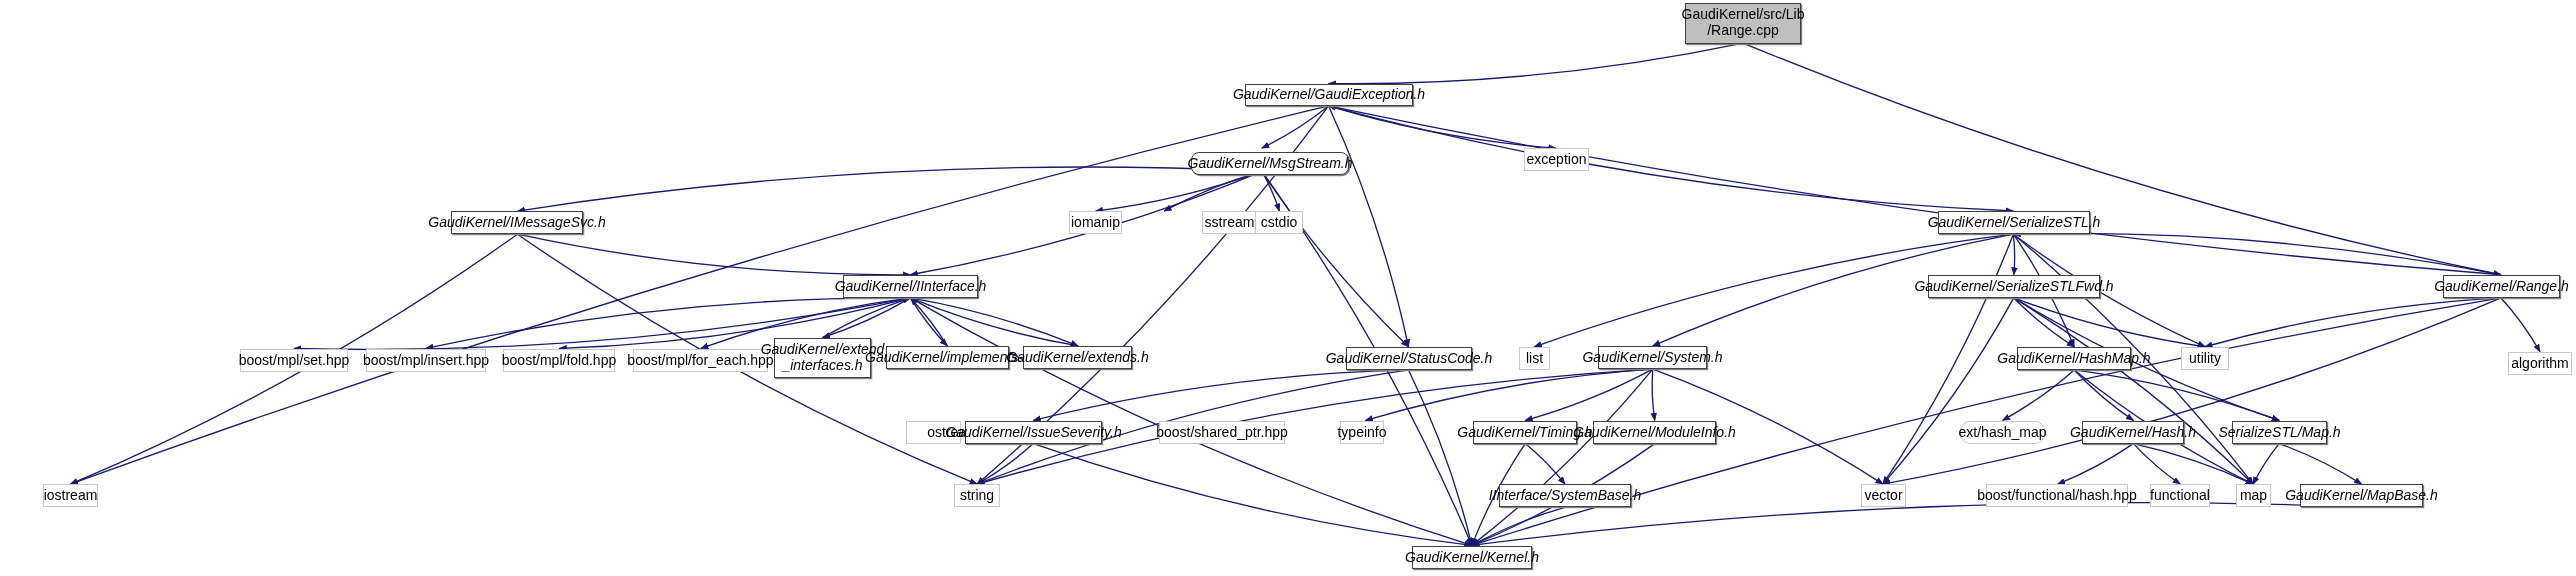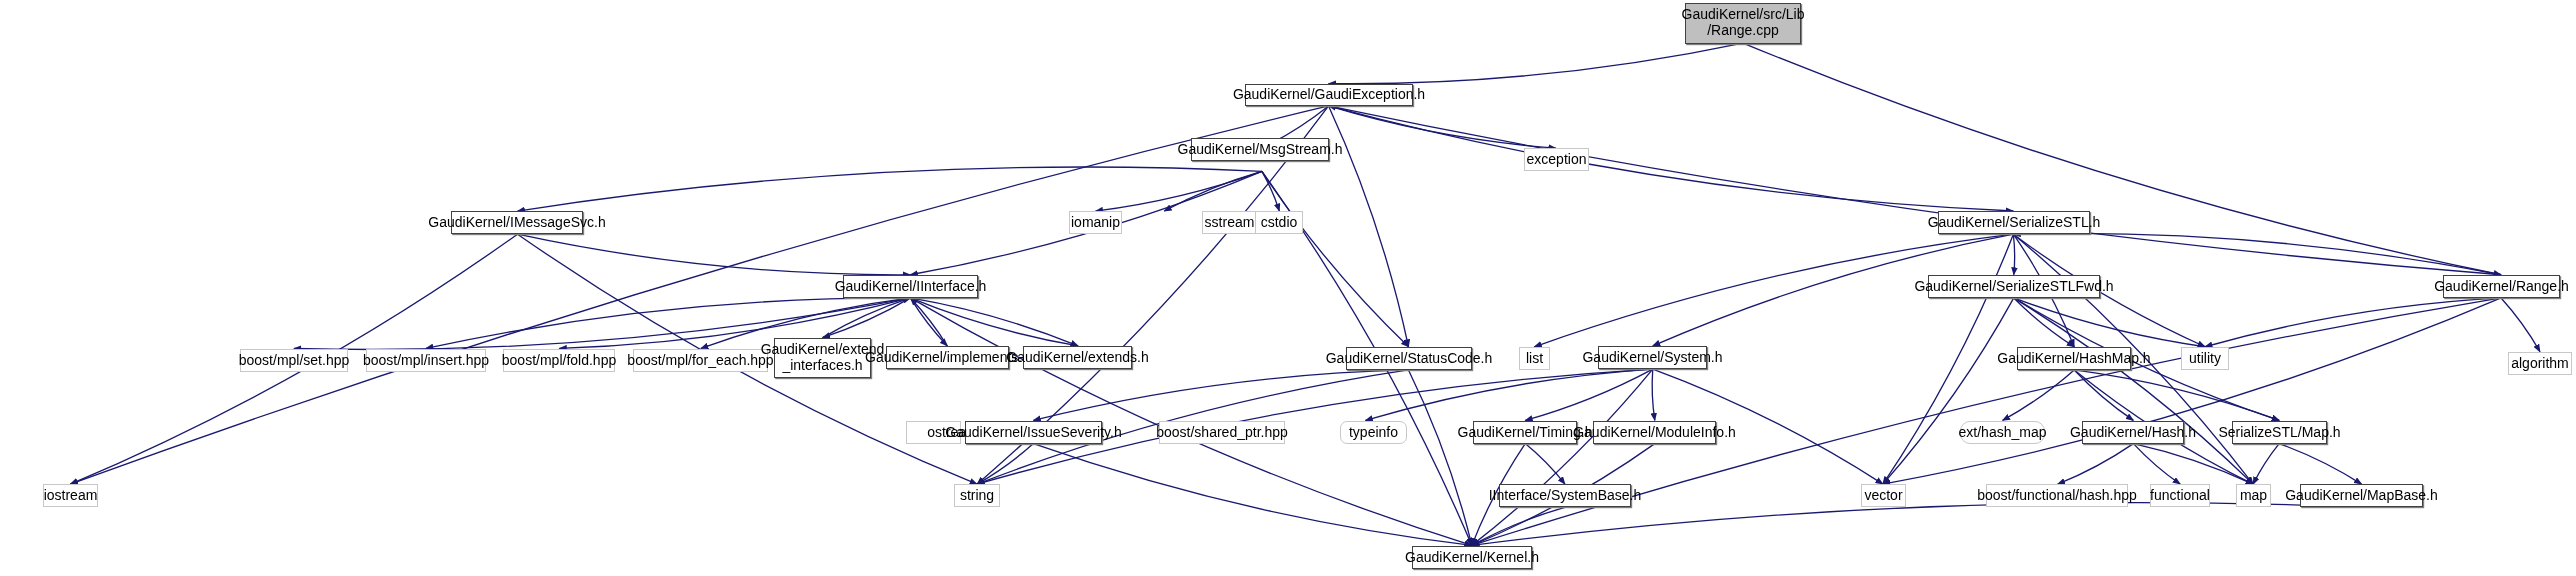--- a/index.html
+++ b/index.html
@@ -3,21 +3,21 @@
 <meta charset="utf-8">
 <style>
   html,body{margin:0;padding:0;background:#ffffff;}
   #canvas{position:relative;width:2576px;height:576px;background:#fff;
     font-family:"Liberation Sans","DejaVu Sans",sans-serif;overflow:hidden;}
   svg.edges{position:absolute;left:0;top:0;width:2576px;height:576px;pointer-events:none;}
   .node{position:absolute;box-sizing:border-box;display:flex;align-items:center;
     justify-content:center;text-align:center;background:#ffffff;color:#000000;
     font-size:14px;line-height:1.12;white-space:pre-line;}
   .node.lite{border:0.8px solid #c8c8c8;}
-  .node.strong{border:0.8px solid #404040;box-shadow:1.2px 1.2px 0 0 #808080;}
+  .node.strong{border:0.8px solid #404040;box-shadow:1.2px 1.2px 0 0 #808080;font-style:italic;}
   .node.root{background:#bfbfbf;border:0.8px solid #404040;box-shadow:1.2px 1.2px 0 0 #808080;}
 </style>
 </head>
 <body>
 
 <div id="canvas">
   <svg class="edges" id="edge-layer" viewBox="0 0 3111 696" preserveAspectRatio="none">
     <defs>
       <marker id="ah" markerWidth="10" markerHeight="8" refX="9" refY="4" orient="auto" markerUnits="userSpaceOnUse">
         <path d="M0,0 L10,4 L0,8 Z" fill="#191970"></path>
@@ -95,21 +95,21 @@
         <path d="M3020.5,360 Q2659.6,513.6 2274,585" marker-end="url(#ah)"></path>
         <path d="M3020.5,360 Q2388.2,464.8 1777.5,659" marker-end="url(#ah)"></path>
         <path d="M3020.5,332 Q2305.9,275.5 1604.5,128" marker-end="url(#ah)"></path>
         <path d="M3020.5,332 Q2728.7,275.1 2431.5,283" marker-end="url(#ah)"></path>
       </g>
   </svg>
   <div id="node-layer">
       <div class="node root" style="left: 1685px; top: 2.5px; width: 116px; height: 41px;">GaudiKernel/src/Lib
 /Range.cpp</div>
       <div class="node strong" style="left: 1245px; top: 84px; width: 168px; height: 22.4px;">GaudiKernel/GaudiException.h</div>
-      <div class="node strong" style="left: 1191px; top: 138px; width: 138px; height: 23px;">GaudiKernel/MsgStream.h</div>
+      <div class="node strong" style="left: 1191px; top: 152px; width: 158px; height: 23px; border-radius: 8px;">GaudiKernel/MsgStream.h</div>
       <div class="node lite" style="left: 1524px; top: 148px; width: 65px; height: 23px;">exception</div>
       <div class="node strong" style="left: 451px; top: 211px; width: 132px; height: 23px;">GaudiKernel/IMessageSvc.h</div>
       <div class="node lite" style="left: 1069px; top: 211px; width: 53px; height: 23px;">iomanip</div>
       <div class="node lite" style="left: 1202px; top: 211px; width: 55px; height: 23px;">sstream</div>
       <div class="node lite" style="left: 1255px; top: 211px; width: 48px; height: 23px;">cstdio</div>
       <div class="node strong" style="left: 1938px; top: 211px; width: 152px; height: 23px; text-align: right;">GaudiKernel/SerializeSTL.h</div>
       <div class="node strong" style="left: 843px; top: 275px; width: 135px; height: 23px;">GaudiKernel/IInterface.h</div>
       <div class="node strong" style="left: 1928px; top: 275px; width: 172px; height: 23px;">GaudiKernel/SerializeSTLFwd.h</div>
       <div class="node strong" style="left: 2443px; top: 275px; width: 117px; height: 23px;">GaudiKernel/Range.h</div>
       <div class="node lite" style="left: 240px; top: 349px; width: 108px; height: 23px;">boost/mpl/set.hpp</div>
@@ -122,21 +122,21 @@
       <div class="node strong" style="left: 1023px; top: 346px; width: 109px; height: 23px;">GaudiKernel/extends.h</div>
       <div class="node strong" style="left: 1346px; top: 347px; width: 126px; height: 23px;">GaudiKernel/StatusCode.h</div>
       <div class="node lite" style="left: 1519px; top: 347px; width: 31px; height: 23px;">list</div>
       <div class="node strong" style="left: 1598px; top: 346px; width: 109px; height: 23px;">GaudiKernel/System.h</div>
       <div class="node strong" style="left: 2017px; top: 347px; width: 114px; height: 23px;">GaudiKernel/HashMap.h</div>
       <div class="node lite" style="left: 2181px; top: 347px; width: 48px; height: 23px;">utility</div>
       <div class="node lite" style="left: 2508px; top: 352px; width: 64px; height: 23px;">algorithm</div>
       <div class="node lite" style="left: 906px; top: 421px; width: 55px; height: 23px; padding-left: 38px;">ostream</div>
       <div class="node strong" style="left: 965px; top: 421px; width: 137px; height: 23px;">GaudiKernel/IssueSeverity.h</div>
       <div class="node lite" style="left: 1159px; top: 421px; width: 126px; height: 23px;">boost/shared_ptr.hpp</div>
-      <div class="node lite" style="left: 1340px; top: 421px; width: 67px; height: 23px; border-radius: 7px;">typeinfo</div>
+      <div class="node lite" style="left: 1340px; top: 421px; width: 44px; height: 23px;">typeinfo</div>
       <div class="node strong" style="left: 1473px; top: 421px; width: 104px; height: 23px;">GaudiKernel/Timing.h</div>
       <div class="node strong" style="left: 1593px; top: 421px; width: 123px; height: 23px;">GaudiKernel/ModuleInfo.h</div>
       <div class="node lite" style="left: 1960px; top: 421px; width: 85px; height: 23px; border-radius: 10px;">ext/hash_map</div>
       <div class="node strong" style="left: 2082px; top: 421px; width: 102px; height: 23px;">GaudiKernel/Hash.h</div>
       <div class="node strong" style="left: 2232px; top: 421px; width: 95px; height: 23px;">SerializeSTL/Map.h</div>
       <div class="node lite" style="left: 43px; top: 484px; width: 55px; height: 23px;">iostream</div>
       <div class="node lite" style="left: 954px; top: 484px; width: 46px; height: 23px;">string</div>
       <div class="node strong" style="left: 1499px; top: 484px; width: 132px; height: 23px;">IInterface/SystemBase.h</div>
       <div class="node lite" style="left: 1861px; top: 484px; width: 45px; height: 23px;">vector</div>
       <div class="node lite" style="left: 1986px; top: 484px; width: 142px; height: 23px;">boost/functional/hash.hpp</div>

